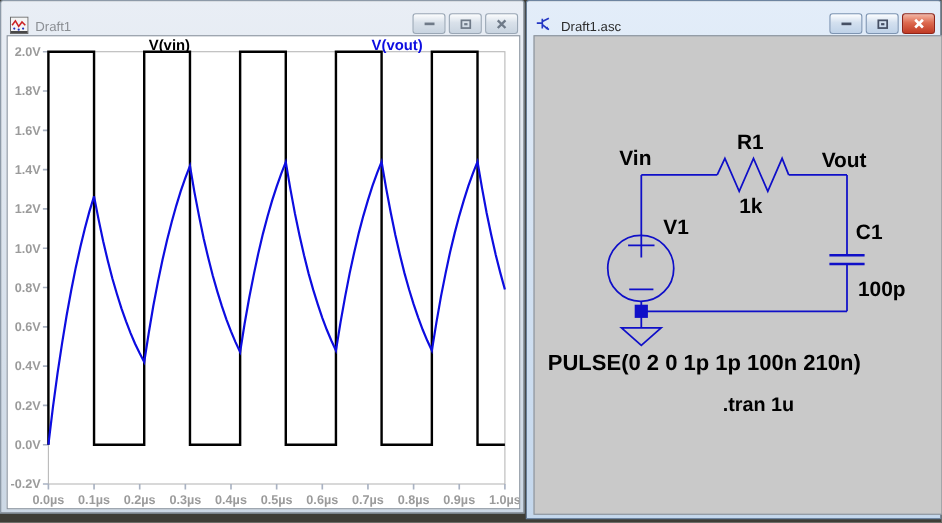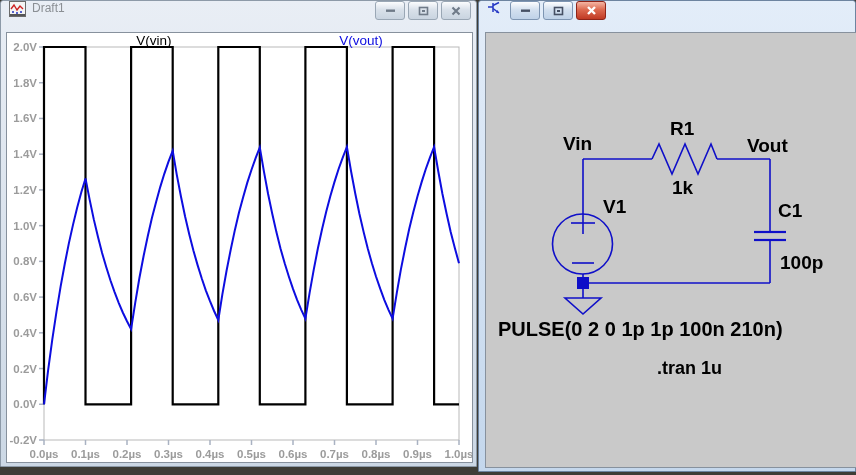--- a/index.html
+++ b/index.html
@@ -5,36 +5,36 @@
   * { margin:0; padding:0; box-sizing:border-box; }
   body { font-family:"Liberation Sans", sans-serif; }
   .desktop { position:relative; width:856px; height:475px; background:#3e3d36; overflow:hidden; }
 
   .win { position:absolute; top:0; border:1px solid #76889c; border-radius:3px 3px 0 0; }
   .win.inactive { background:linear-gradient(#e9eef5,#ccd8e5); border-color:#8d9aa8; }
   .win.active   { background:linear-gradient(#e3edf9,#c4d7ec); border-color:#6d84a0; }
   .win-left  { left:0;   width:477px; height:467px; }
   .win-right { left:478px; width:378px; height:472px; }
 
-  .titlebar { height:30px; display:flex; align-items:flex-start; padding:0 5px 0 8px; }
+  .titlebar { height:30px; display:flex; align-items:flex-end; padding:0 5px 0 8px; }
   .ticon { width:17px; height:16px; margin-right:6px; flex:0 0 auto; }
   .ttext { font-size:12px; flex:1 1 auto; white-space:nowrap; overflow:hidden; }
   .inactive .ttext { color:#8b8f94; }
   .active .ttext { color:#2b2b2b; }
   .wbtns { display:flex; gap:3px; }
   .wbtn { width:30px; height:19px; border-radius:3px; display:flex; align-items:center; justify-content:center; }
   .inactive .wbtn { background:linear-gradient(#fcfdfe,#d9e1ea 45%,#c9d4e0); border:1px solid #9aa7b5; }
   .active .wbtn.std { background:linear-gradient(#fdfeff,#d3e0ef 45%,#bfd2e8); border:1px solid #7e95b2; }
   .active .wbtn.close { background:linear-gradient(#f4b6a4,#dd6a50 45%,#c03a24); border:1px solid #8f2418; }
 
   .client { position:absolute; border:1px solid #87919d; }
   .plot-client { left:5px; top:31px; width:467px; height:431px; background:#ffffff; }
   .schem-client { left:6px; top:31px; width:439px; height:436px; background:#c9c9c9; }
 
-  .legend { position:absolute; top:1px; font-size:13.5px; font-weight:400; transform:translateX(-50%); line-height:14px; }
+  .legend { position:absolute; top:1px; font-size:13.5px; font-weight:700; transform:translateX(-50%); line-height:14px; }
 
   .axlbl { font:700 11.5px "Liberation Sans", sans-serif; fill:#9b9b9b; }
   .schtxt { font:700 19px "Liberation Sans", sans-serif; fill:#000; }
   .schtxt.pulse { font-size:20px; }
   .schtxt.tran { font-size:18px; }
 </style>
 </head>
 <body>
 
 <div class="desktop">
@@ -130,20 +130,21 @@
     <div class="titlebar">
       <svg class="ticon" viewBox="0 0 17 16">
         <g stroke="#2437c4" stroke-width="1.5" fill="none">
           <line x1="6" y1="2" x2="6" y2="11"></line>
           <line x1="1" y1="6" x2="6" y2="6"></line>
           <line x1="6" y1="4.5" x2="12" y2="1.5"></line>
           <line x1="6" y1="7.5" x2="12" y2="12"></line>
         </g>
         <path d="M12,12 l-3.2,-0.6 l1.8,-2.4 z" fill="#2437c4"></path>
       </svg>
+      <span class="ttext">Draft1.asc</span>
       <div class="wbtns">
         <div class="wbtn std">
           <svg width="11" height="9" viewBox="0 0 11 9">
               <rect x="1" y="3.5" width="9" height="2.4" fill="#465064"></rect>
             </svg>
         </div>
         <div class="wbtn std">
           <svg width="11" height="10" viewBox="0 0 11 10">
               <rect x="1.5" y="1.5" width="8" height="7" fill="none" stroke="#465064" stroke-width="1.6"></rect>
               <rect x="4" y="4" width="3" height="2" fill="#465064"></rect>

